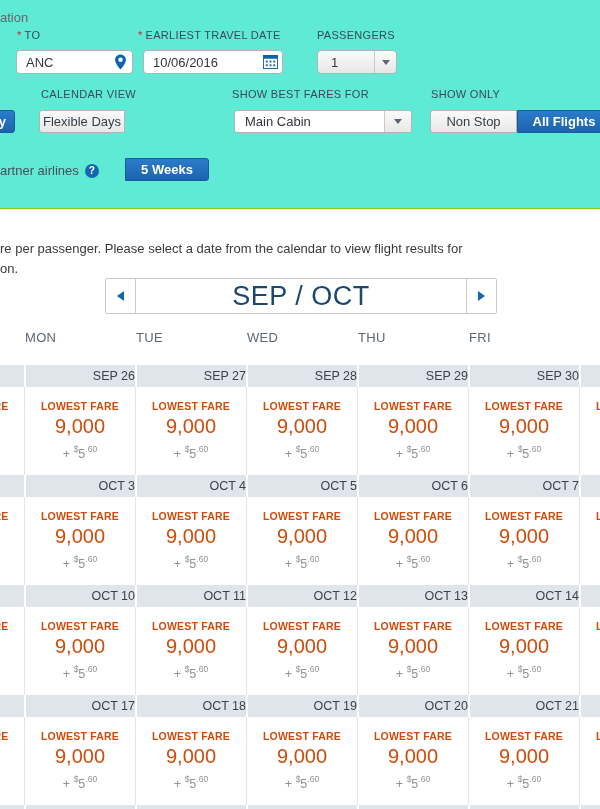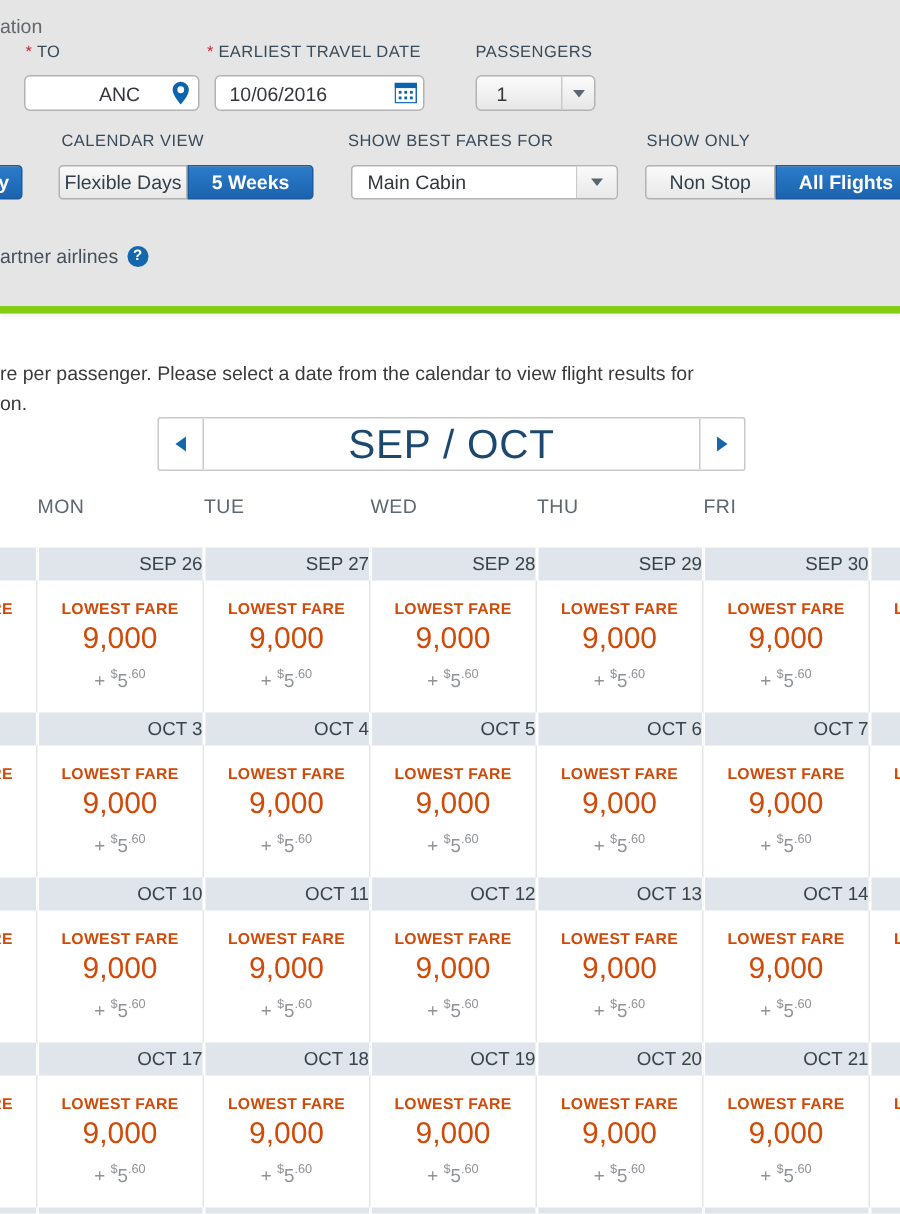--- a/index.html
+++ b/index.html
@@ -2,32 +2,32 @@
 <html><head>
 <meta charset="utf-8">
 <style>
   * { margin:0; padding:0; box-sizing:border-box; }
   html,body { width:600px; height:809px; }
   body { font-family:"Liberation Sans","DejaVu Sans",sans-serif; background:#fff; }
   .page { position:absolute; top:0; left:0; width:600px; height:809px; overflow:hidden; background:#fff; }
 
   
   .top-panel { position:absolute; top:0; left:0; width:600px; height:209px;
-               background:#e5e5e5; border-bottom:5px solid #84cc16;
+               background:#5eead4; border-bottom:1px solid #84cc16;
                box-shadow:0 2px 3px rgba(0,0,0,.05); }
   .frag-heading { position:absolute; top:10px; left:0; font-size:13px; color:#63676b; }
   .fld-label { position:absolute; top:29px; font-size:11px; color:#394a59; letter-spacing:.3px; white-space:nowrap; }
   .fld-label .req { color:#c92532; margin-right:3px; }
   .lbl-to { left:17px; } .lbl-date { left:138px; } .lbl-pax { left:317px; }
 
   .tbox { position:absolute; top:50px; height:24px; background:#fff;
           border:1px solid #b3b3b3; border-radius:4px; display:flex;
           align-items:center; font-size:13px; color:#33373c; }
   .tbox .val { padding-left:9px; flex:1; }
-  .to-box { left:16px; width:117px;padding-left:40px; }
+  .to-box { left:16px; width:117px; }
   .date-box { left:143px; width:140px; }
   .icon-slot { width:24px; display:flex; align-items:center; justify-content:center; }
 
   .pax-box { position:absolute; top:50px; left:317px; width:80px; height:24px;
              border:1px solid #b3b3b3; border-radius:4px;
              background:linear-gradient(#fbfbfb,#e7e7e7); display:flex; align-items:center;
              font-size:13px; color:#33373c; }
   .pax-box .val { padding-left:13px; flex:1; }
   .dd-arrow-sect { width:22px; height:100%; display:flex; align-items:center; justify-content:center;
                    border-left:1px solid #c9c9c9; }
@@ -36,21 +36,21 @@
 
   .row2-label { position:absolute; top:88px; font-size:11px; color:#394a59; letter-spacing:.3px; white-space:nowrap; }
   .lbl-calview { left:41px; } .lbl-fares { left:232px; } .lbl-showonly { left:431px; }
 
   .btn { position:absolute; top:110px; height:23px; display:flex; align-items:center; justify-content:center;
          font-size:13px; cursor:default; white-space:nowrap; }
   .btn-gray { background:linear-gradient(#fafafa,#e8e8e8); border:1px solid #b3b3b3; color:#323f4a; }
   .btn-blue { background:linear-gradient(#2b7ccb,#1c63ae); border:1px solid #1a5a9e; color:#fff; font-weight:bold; }
   .btn-frag { left:-35px; width:50px; justify-content:flex-end; padding-right:8px; border-radius:0 3px 3px 0; }
   .btn-flexdays { left:39px; width:86px; border-radius:3px 0 0 3px; }
-  .btn-5weeks  { left:125px; width:84px; border-radius:0 3px 3px 0; }
+  .btn-5weeks  { left:125px; width:84px; border-radius:0 3px 3px 0;margin-top:48px; }
   .btn-nonstop { left:430px; width:87px; border-radius:3px 0 0 3px; }
   .btn-allflights { left:517px; width:94px; border-radius:0 3px 3px 0; }
 
   .select-box { position:absolute; top:110px; left:234px; width:178px; height:23px; background:#fff;
                 border:1px solid #b3b3b3; border-radius:3px; display:flex; align-items:center;
                 font-size:13px; color:#33373c; }
   .select-box .val { padding-left:10px; flex:1; }
   .select-box .dd-arrow-sect { width:27px; background:linear-gradient(#fafafa,#e8e8e8);
                                border-radius:0 3px 3px 0; }
 

